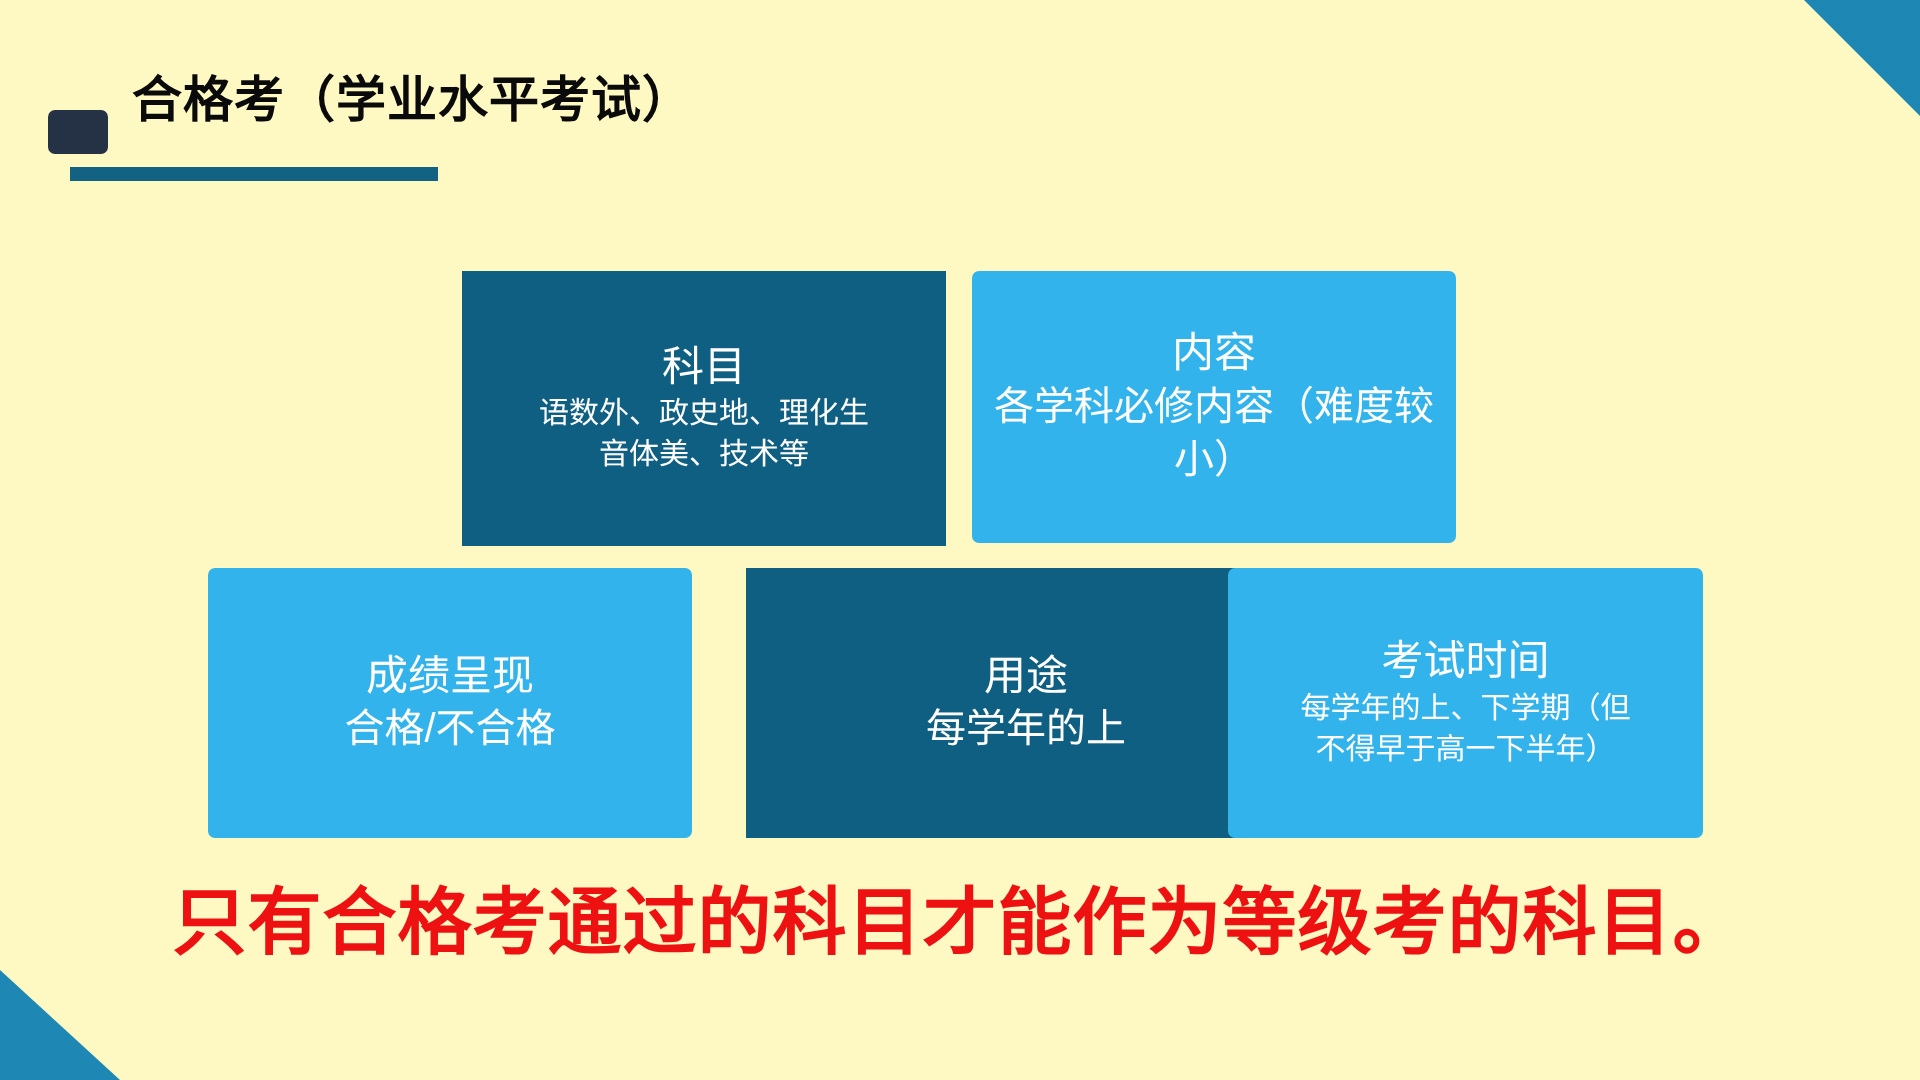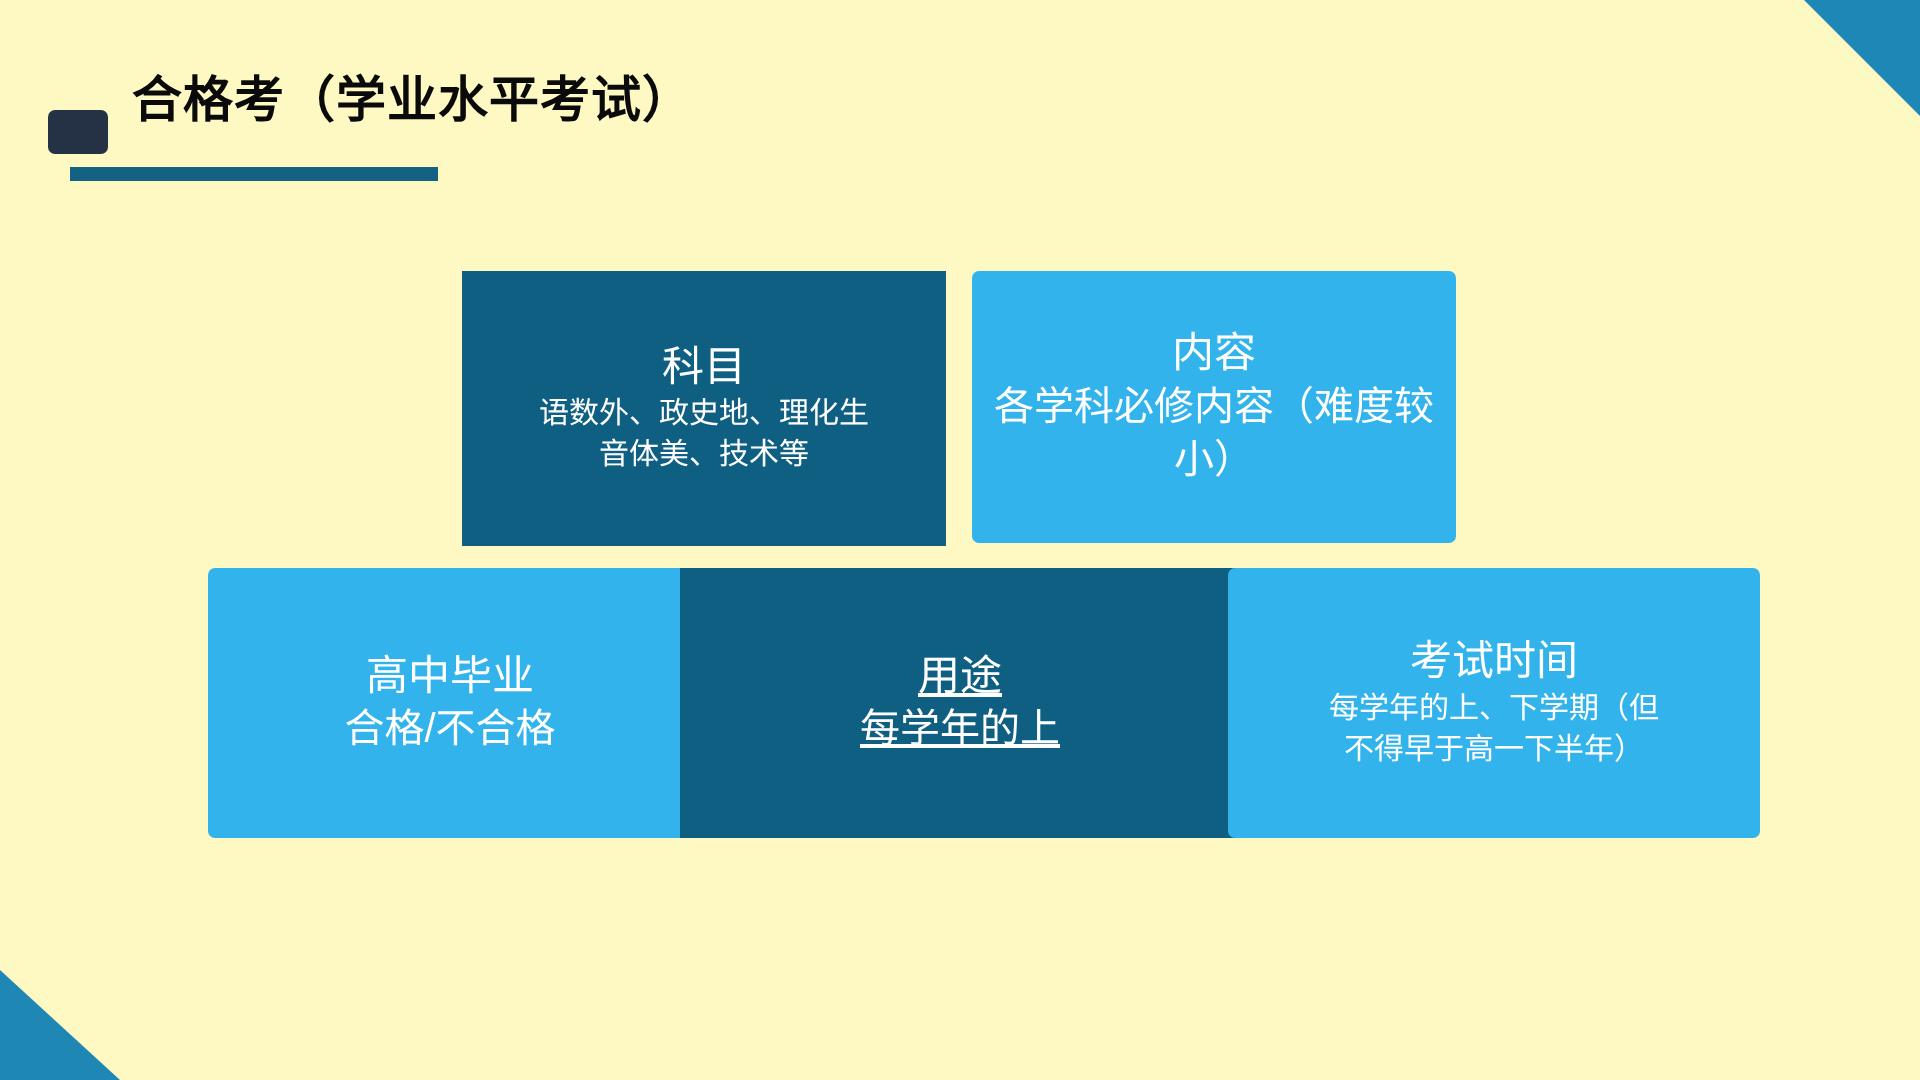--- a/index.html
+++ b/index.html
@@ -95,22 +95,22 @@
     line-height: 1.32;
     font-weight: normal;
     color: #ffffff;
     white-space: pre-line;
   }
 
   
   #card-subject  { left: 462px;  top: 271px; width: 484px; height: 275px; }
   #card-content  { left: 972px;  top: 271px; width: 484px; height: 272px; }
   #card-result   { left: 208px;  top: 568px; width: 484px; height: 270px; }
-  #card-purpose  { left: 680px;  top: 568px; width: 560px; height: 270px; text-decoration: underline; }
-  #card-time     { left: 1228px; top: 568px; width: 532px; height: 270px; }
+  #card-purpose  { left: 746px;  top: 568px; width: 560px; height: 270px; }
+  #card-time     { left: 1228px; top: 568px; width: 475px; height: 270px; }
 
   
   #card-subject .card-desc { font-size: 30px; line-height: 1.36; }
   #card-time    .card-desc { font-size: 30px; line-height: 1.36; }
 
   
   .emphasis {
     position: absolute;
     left: 0;
     top: 862px;
@@ -141,29 +141,30 @@
     <div class="card-desc">语数外、政史地、理化生
 音体美、技术等</div>
   </div>
 
   <div class="card light" id="card-content">
     <div class="card-title">内容</div>
     <div class="card-desc">各学科必修内容（难度较小）</div>
   </div>
 
   <div class="card light" id="card-result">
-    <div class="card-title">高中毕业</div>
+    <div class="card-title">成绩呈现</div>
     <div class="card-desc">合格/不合格</div>
   </div>
 
   <div class="card dark" id="card-purpose">
     <div class="card-title">用途</div>
     <div class="card-desc">每学年的上</div>
   </div>
 
   <div class="card light" id="card-time">
     <div class="card-title">考试时间</div>
     <div class="card-desc">每学年的上、下学期（但
 不得早于高一下半年）</div>
   </div>
 
+  <div class="emphasis">只有合格考通过的科目才能作为等级考的科目。</div>
 
 </div>
 
 </body></html>

